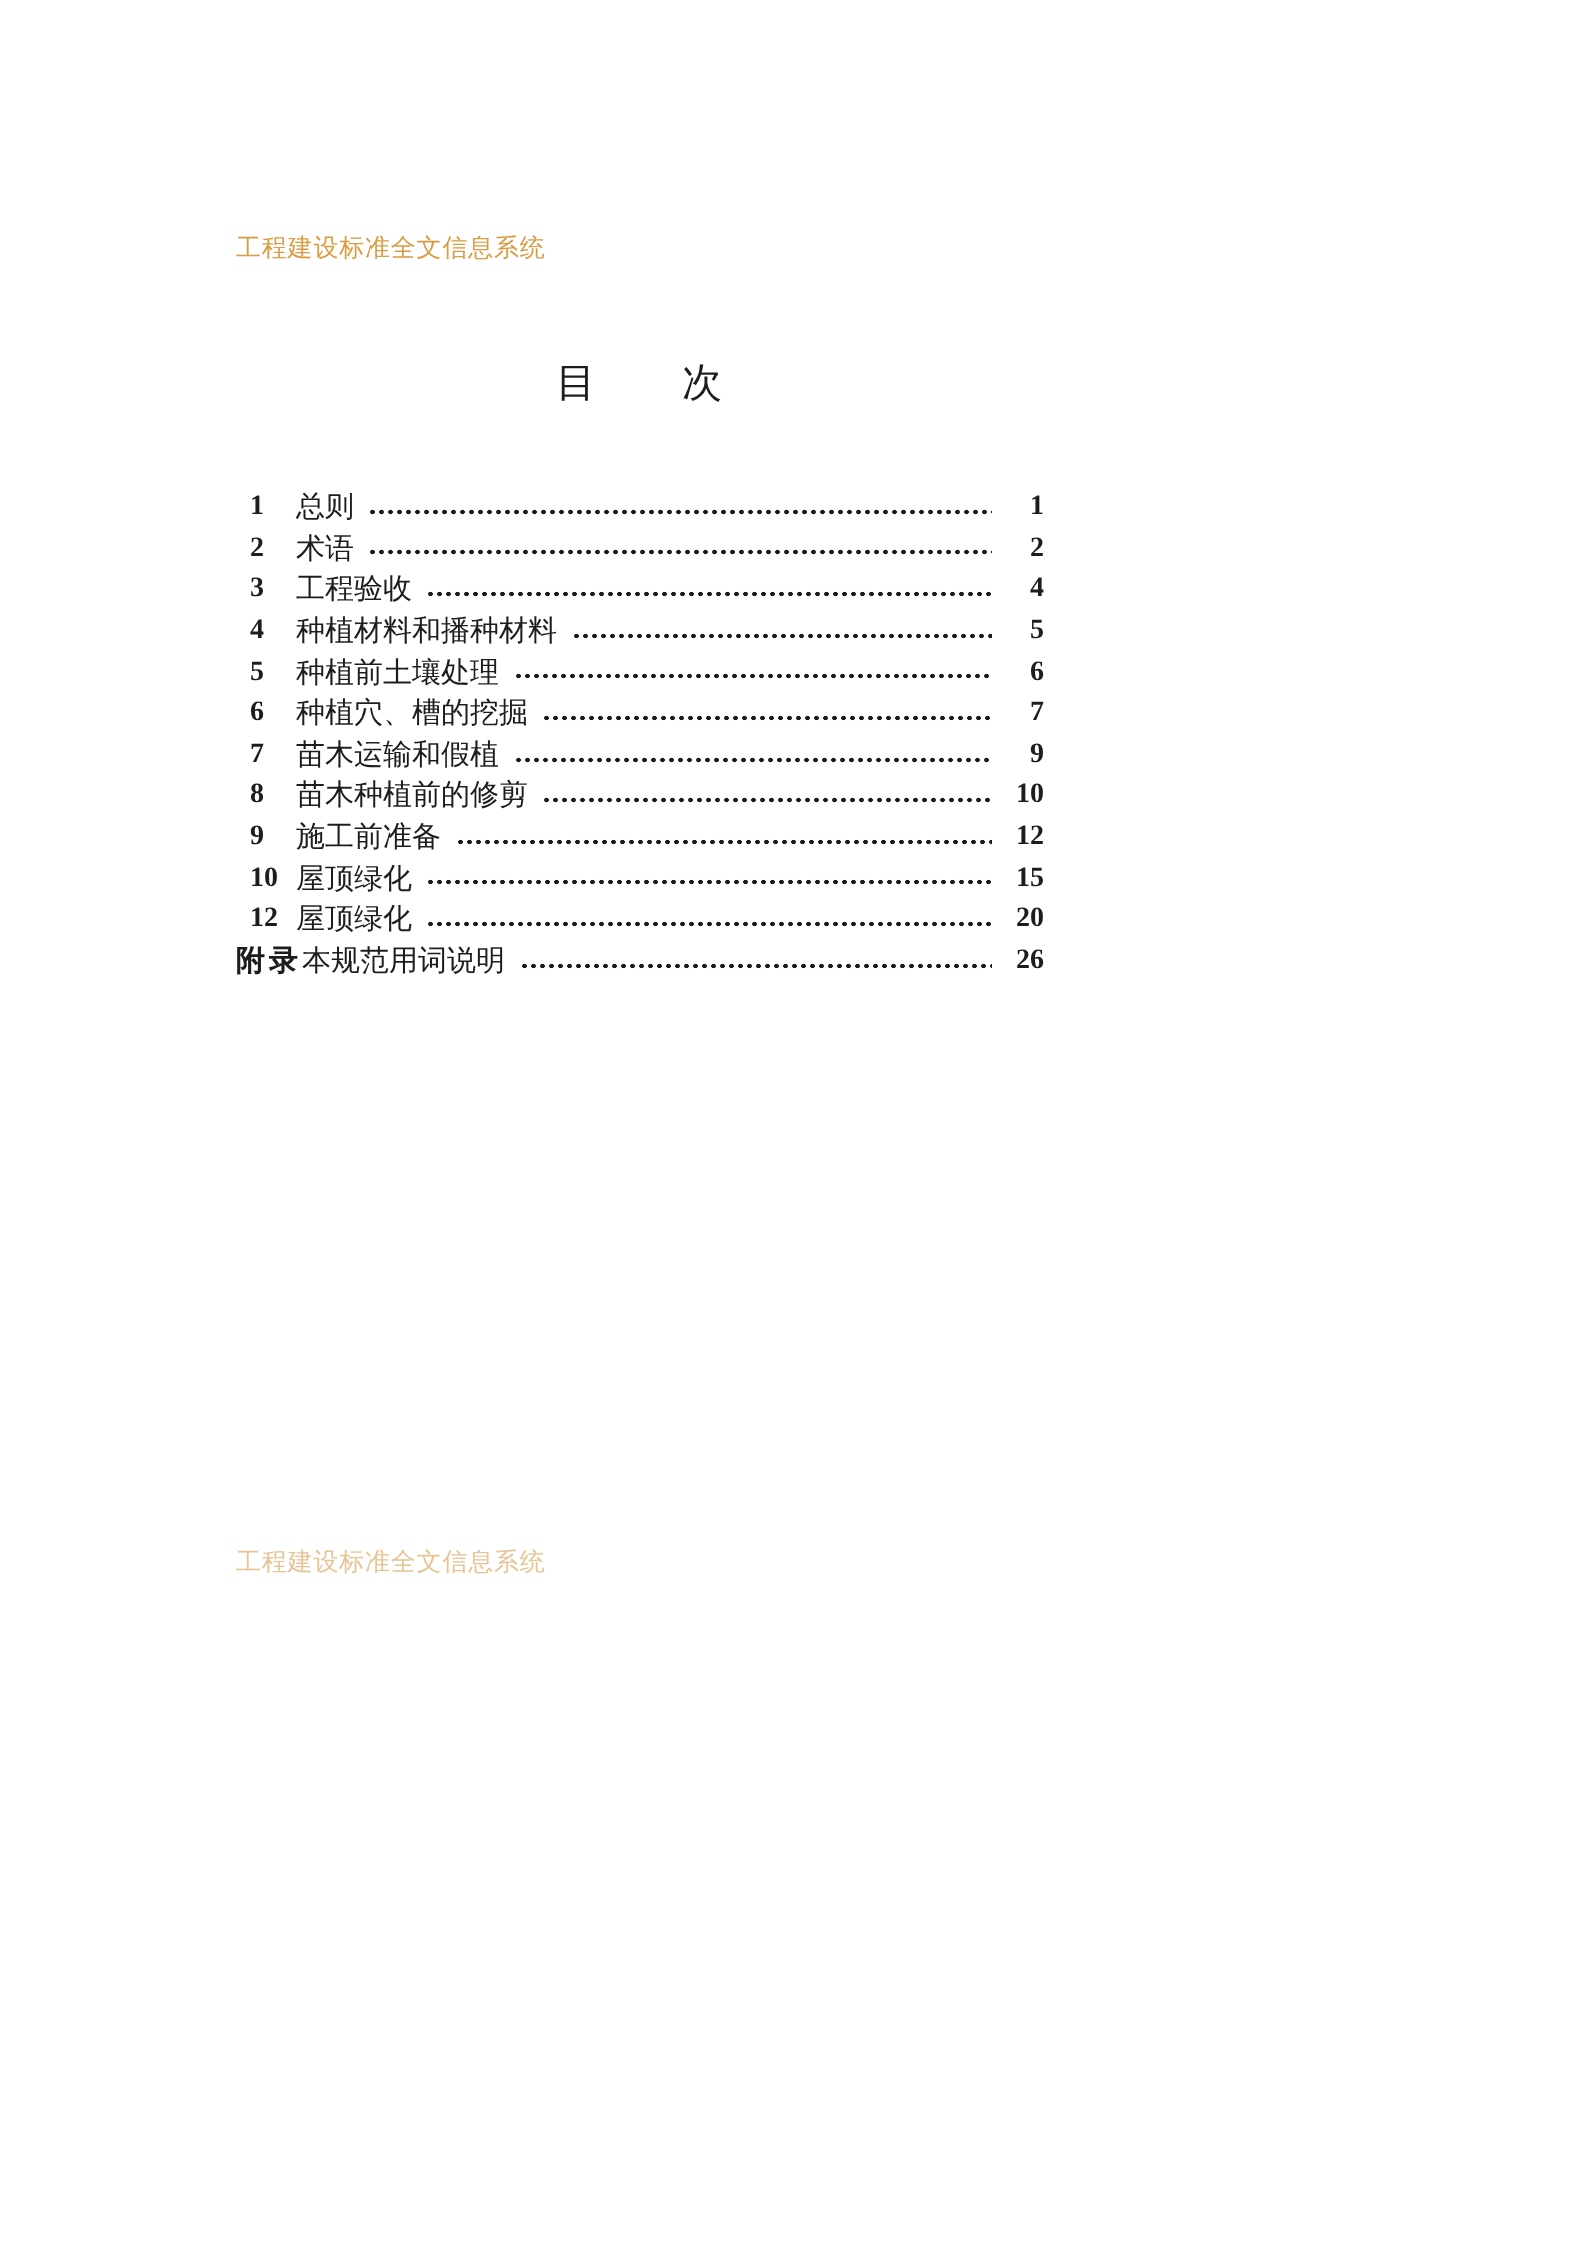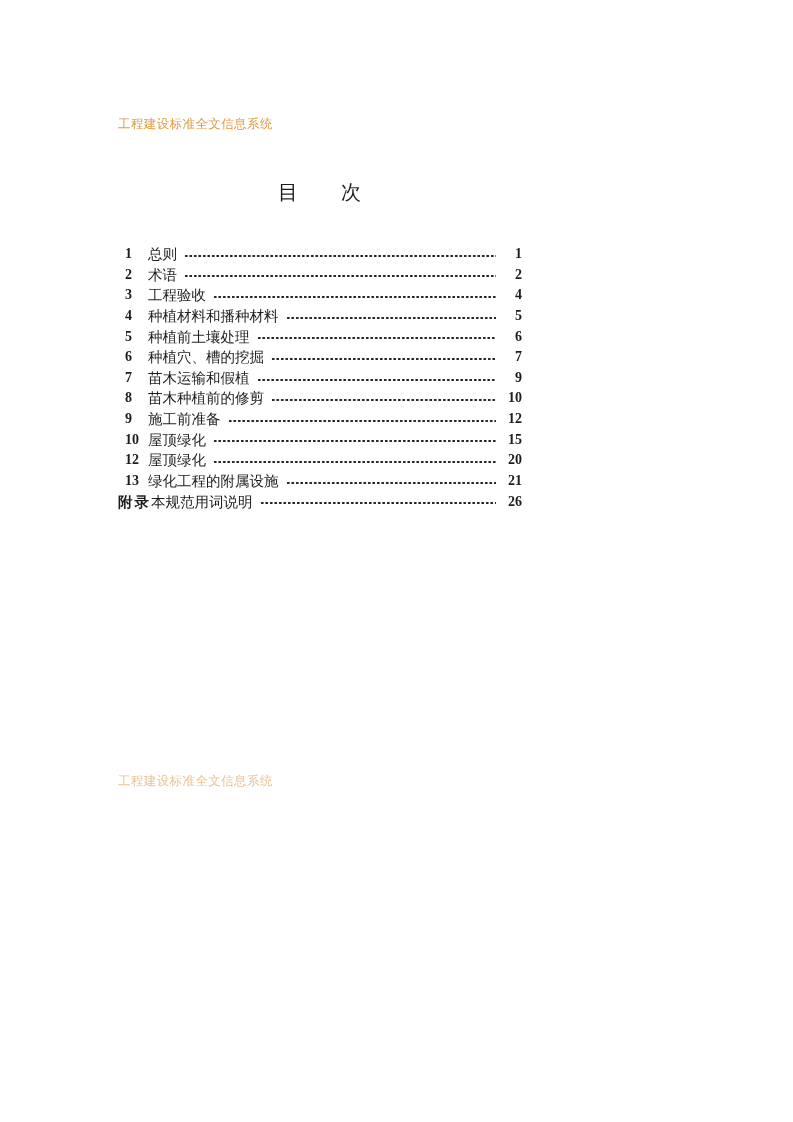--- a/index.html
+++ b/index.html
@@ -174,26 +174,20 @@
   </div>
 
 
   <div class="toc-row">
     <span class="num">12</span>
     <span class="toc-title">屋顶绿化</span>
     <span class="leader"></span>
     <span class="pageno">20</span>
   </div>
 
-  <div class="toc-row">
-    <span class="num">13</span>
-    <span class="toc-title">绿化工程的附属设施</span>
-    <span class="leader"></span>
-    <span class="pageno">21</span>
-  </div>
 
 
   <div class="toc-row">
     <span class="num appendix">附录</span>
     <span class="toc-title">本规范用词说明</span>
     <span class="leader"></span>
     <span class="pageno">26</span>
   </div>
 </div>
 

